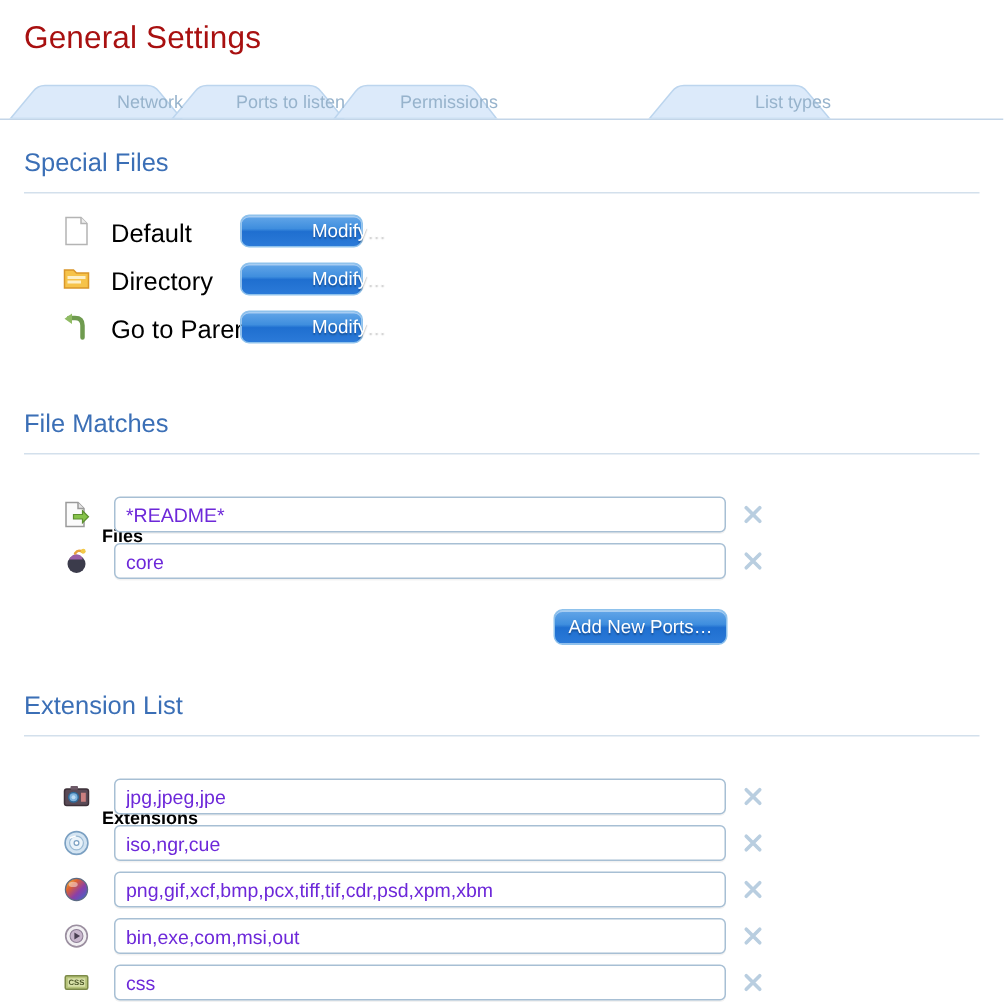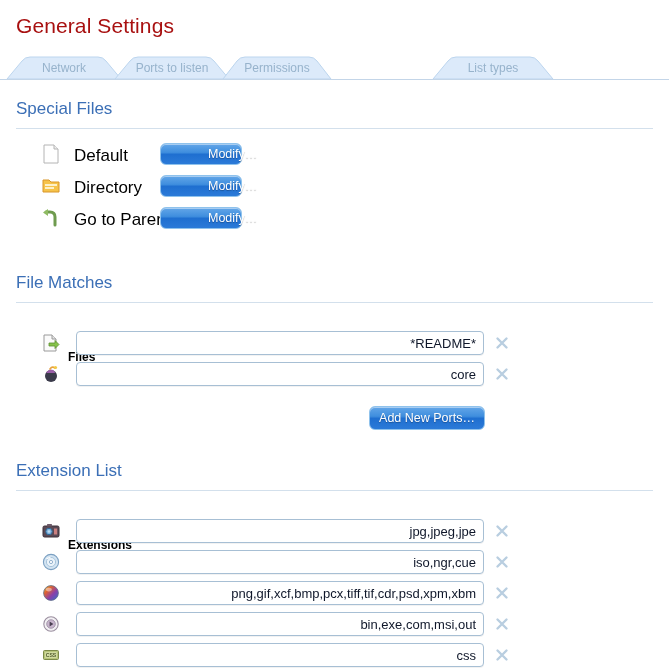--- a/index.html
+++ b/index.html
@@ -57,21 +57,21 @@
     width: 100%;
     height: 100%;
   }
   .tab .tablabel {
     position: absolute;
     left: 0;
     top: 0;
     width: 100%;
     height: 23px;
     line-height: 24px;
-    text-align: center;
+    text-align: right;
     font-size: 12px;
     color: #97b3cc;
     white-space: nowrap;
     z-index: 3;
   }
   .tab.active .tablabel {
     color: #000000;
     font-weight: bold;
   }
 
@@ -153,24 +153,23 @@
     top: 0;
     width: 408px;
     height: 24px;
     box-sizing: border-box;
     border: 1px solid #a7bfd4;
     border-radius: 4px;
     background: #ffffff;
     padding: 4px 7px;
     font-family: "Liberation Sans", sans-serif;
     font-size: 13px;
-    color: #0f172a;
+    color: #6d28d9;
     outline: none;
     box-shadow: 0 1px 0 rgba(0,0,0,0.05);
-    text-align: right;
   }
   .fl-del {
     position: absolute;
     left: 494px;
     top: 4px;
     width: 16px;
     height: 16px;
     cursor: pointer;
   }
   .btn-add { width: 116px; height: 24px; line-height: 23px; }

